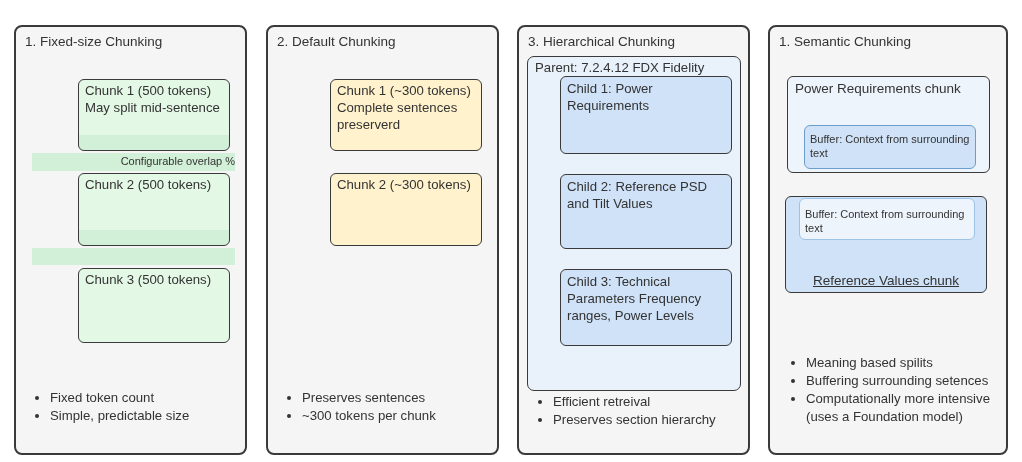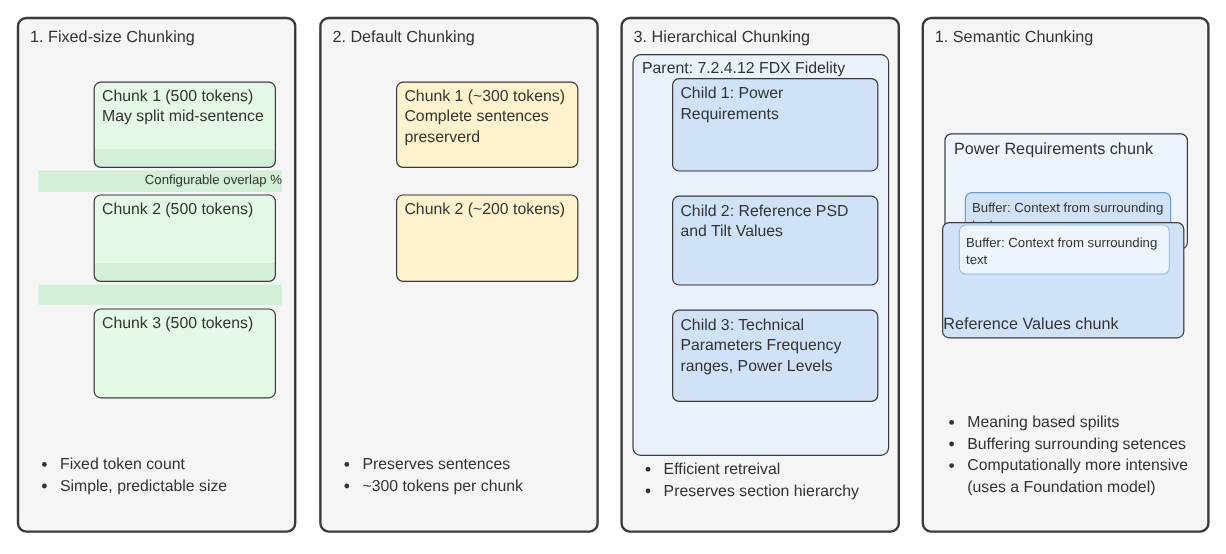--- a/index.html
+++ b/index.html
@@ -2,21 +2,21 @@
 <html style="--text: #333333; --panel-bg: #f5f5f5; --panel-border: #3a3a3a; --green-chunk: #e4f8e6; --green-overlap: #d2f0d7; --yellow-chunk: #fff2cc; --parent-bg: #e9f1fb; --child-bg: #cfe2f7; --semantic-light: #eef4fc; --semantic-dark: #cfe2f7; --buffer-border: #6d9eca; --buffer-border-light: #9cc3e5;"><head>
 <meta charset="utf-8">
 <style>
   html,body{margin:0;padding:0;background:#ffffff;}
   .canvas{
     position:relative;width:1022px;height:462px;background:#ffffff;
     font-family:"Liberation Sans",sans-serif;color:var(--text,#333);
     overflow:hidden;
   }
   .panel{
-    position:absolute;top:14px;height:430px;
+    position:absolute;top:25px;height:430px;
     background:var(--panel-bg,#f5f5f5);
     border:2px solid var(--panel-border,#3a3a3a);
     border-radius:8px;box-sizing:border-box;
   }
   .p1{left:14px;width:233px}
   .p2{left:266px;width:233px}
   .p3{left:517px;width:233px}
   .p4{left:768px;width:240px}
   .panel-title{position:absolute;top:7px;left:9px;font-size:13.5px;white-space:nowrap;}
 
@@ -60,24 +60,24 @@
     font-size:13.2px;line-height:1.3;padding:3px 6px;margin-left:24px;
   }
   .ch1{top:19px;height:78px}
   .ch2{top:117px;height:75px}
   .ch3{top:212px;height:77px}
 
   .sem-box{
     position:absolute;box-sizing:border-box;
     border:1.5px solid var(--panel-border,#3a3a3a);border-radius:6px;
   }
-  .sem1{left:17px;top:49px;width:203px;height:97px;background:var(--semantic-light,#eef4fc);margin-top:46px;}
+  .sem1{left:17px;top:49px;width:203px;height:97px;background:var(--semantic-light,#eef4fc);}
   .sem2{left:15px;top:169px;width:202px;height:97px;background:var(--semantic-dark,#cfe2f7);}
   .sem-label-top{position:absolute;top:4px;left:7px;font-size:13.5px;white-space:nowrap;}
-  .sem-label-bottom{position:absolute;bottom:4px;left:0;width:100%;font-size:13.5px;}
+  .sem-label-bottom{position:absolute;bottom:4px;left:0;width:100%;text-align:center;font-size:13.5px;text-decoration:underline;}
   .buffer{
     position:absolute;box-sizing:border-box;border-radius:6px;
     font-size:11px;line-height:1.3;padding:6px 5px 2px 5px;
   }
   .buf1{left:16px;top:48px;width:172px;height:44px;
     background:var(--semantic-dark,#cfe2f7);
     border:1.5px solid var(--buffer-border,#6d9eca);}
   .buf2{left:13px;top:1px;width:176px;height:42px;
     background:var(--semantic-light,#eef4fc);
     border:1.5px solid var(--buffer-border-light,#9cc3e5);padding-top:8px;}
@@ -110,21 +110,21 @@
   </section>
 
   <section class="panel p2">
     <div class="panel-title">2. Default Chunking</div>
     <div class="chunk yellow c-a">
       <div>Chunk 1 (~300 tokens)</div>
       <div>Complete sentences</div>
       <div>preserverd</div>
     </div>
     <div class="chunk yellow c-b">
-      <div>Chunk 2 (~200 tokens)</div>
+      <div>Chunk 2 (~300 tokens)</div>
     </div>
     <ul class="bullets b12">
       <li>Preserves sentences</li>
       <li>~300 tokens per chunk</li>
     </ul>
   </section>
 
   <section class="panel p3">
     <div class="panel-title">3. Hierarchical Chunking</div>
     <div class="parent-box">

